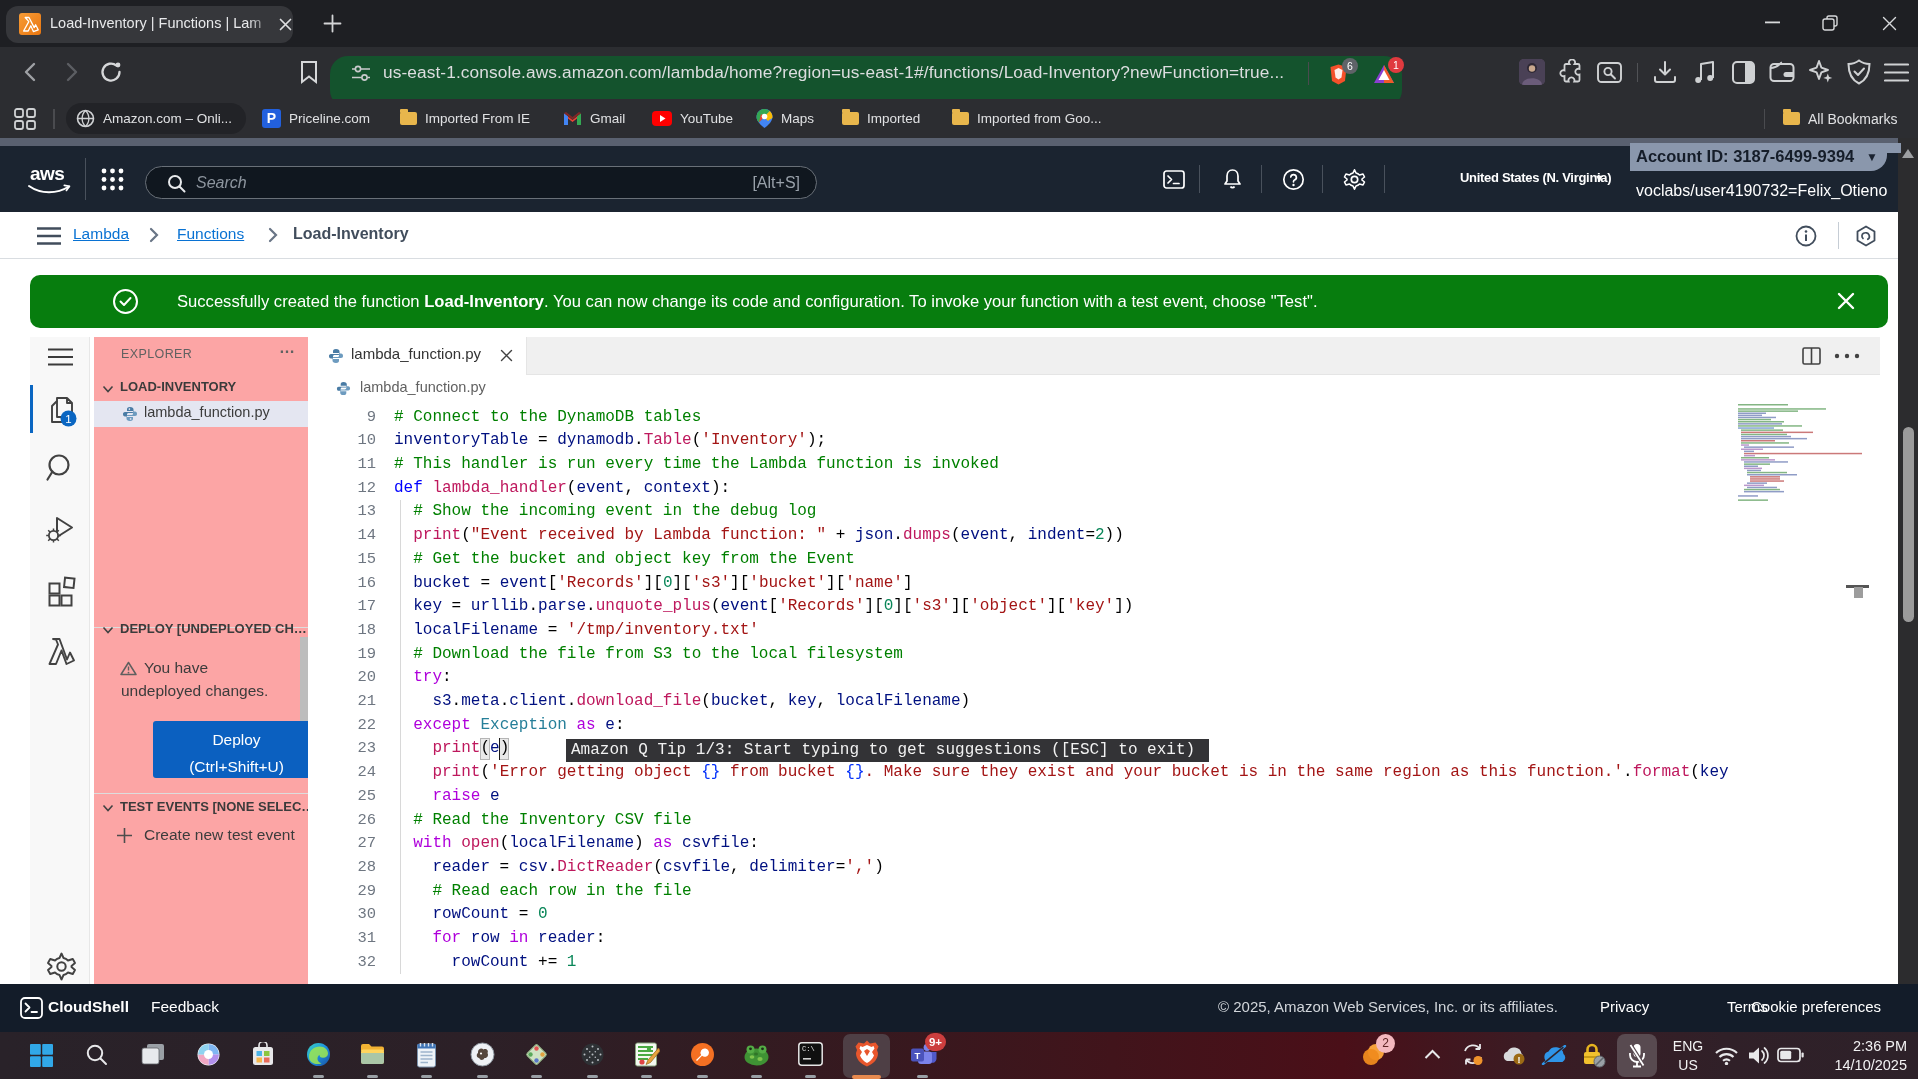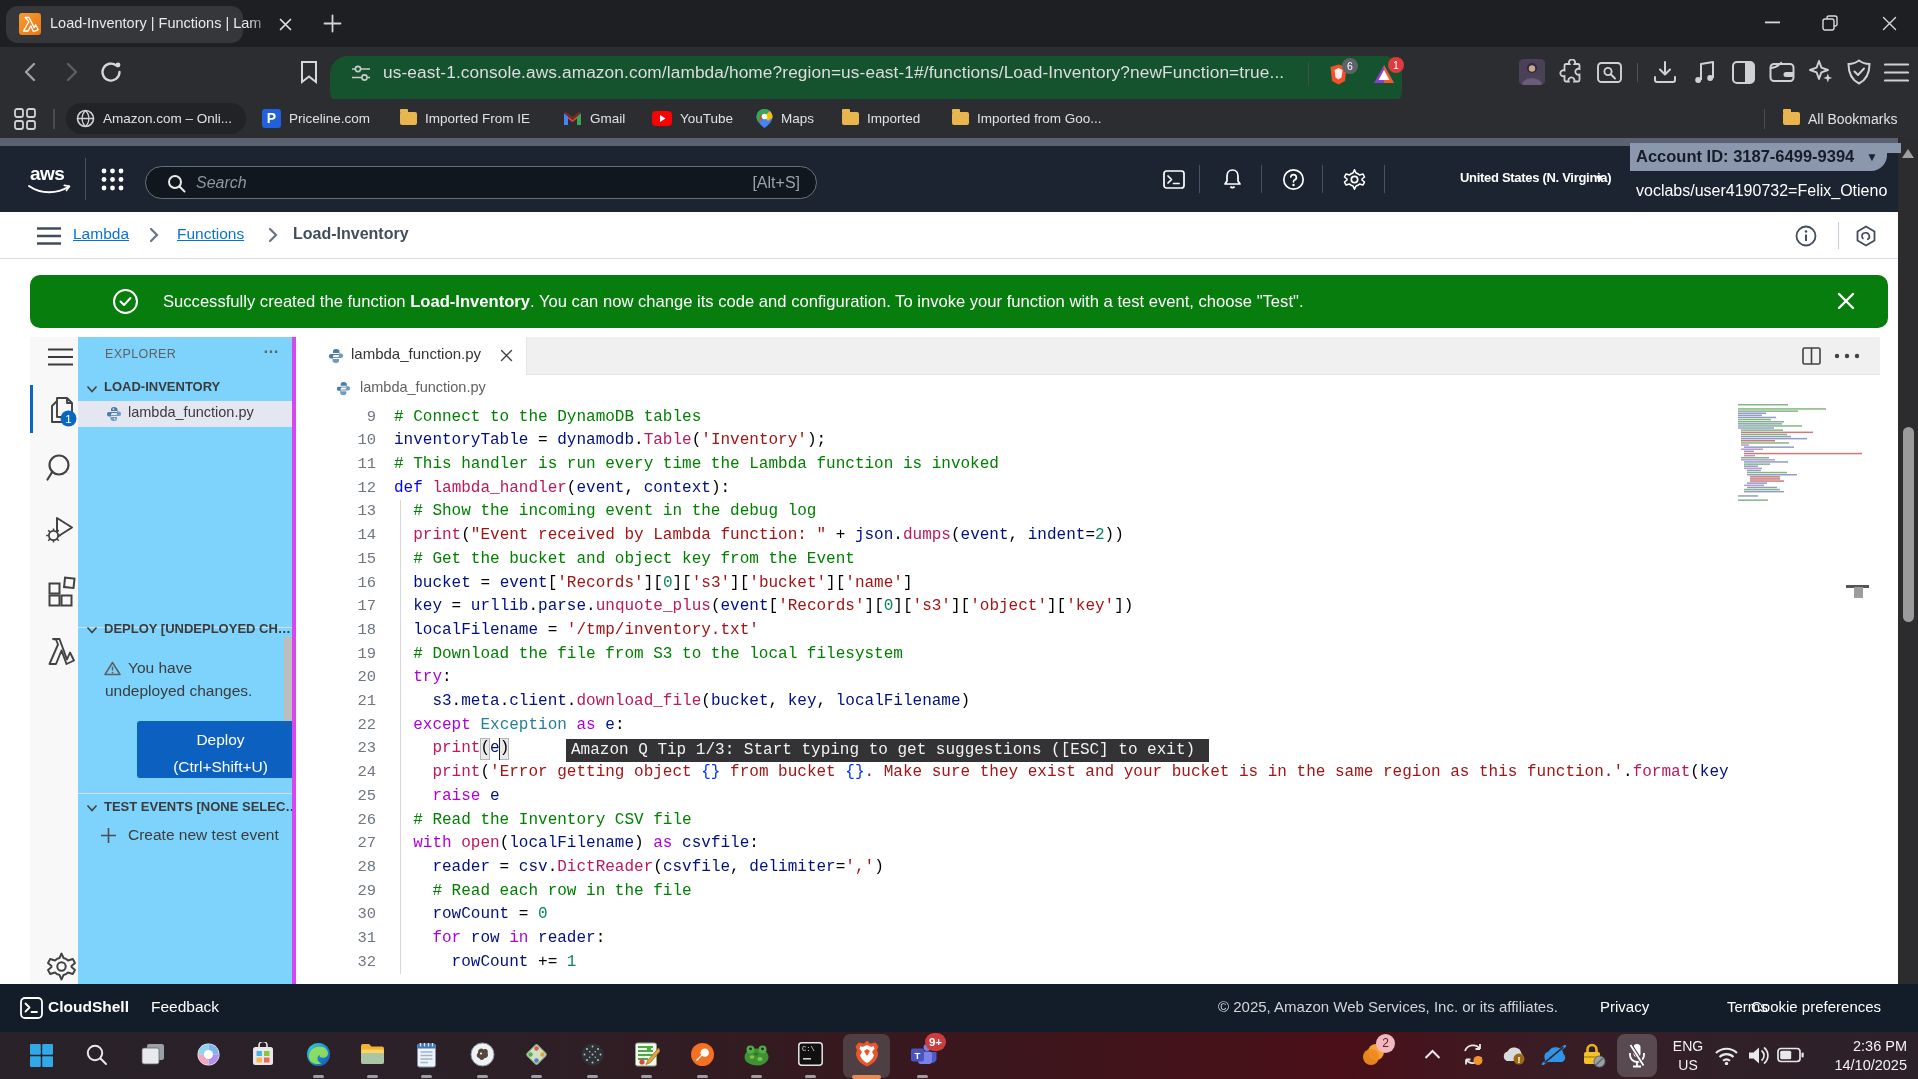--- a/index.html
+++ b/index.html
@@ -3,21 +3,21 @@
 <meta charset="utf-8">
 <style>
   * { margin:0; padding:0; box-sizing:border-box; }
   html,body { width:1918px; height:1079px; overflow:hidden; background:#fff;
     font-family:"Liberation Sans", sans-serif; }
   .abs { position:absolute; }
   svg { display:block; }
 
   
   #titlebar { position:absolute; left:0; top:0; width:1918px; height:47px; background:#1e1f23; }
-  #tab { position:absolute; left:6px; top:6px; width:237px; height:37px; background:#36373b; border-radius:12px; }
+  #tab { position:absolute; left:6px; top:6px; width:287px; height:37px; background:#36373b; border-radius:12px; }
   #tab .ticon { position:absolute; left:13px; top:7px; width:22px; height:22px; border-radius:3px;
      background:linear-gradient(135deg,#f79c36,#e97610); }
   #tab .ttext { position:absolute; left:44px; top:9px; font-size:14.5px; color:#e8e9eb; white-space:nowrap;
      width:225px; overflow:hidden; -webkit-mask-image:linear-gradient(90deg,#000 88%,transparent); }
   #toolbar { position:absolute; left:0; top:47px; width:1918px; height:52px; background:#2c2d31; }
   #urlbar { position:absolute; left:330px; top:9px; width:1072px; height:52px; background:#14532d; border-radius:18px; }
   #urlbar .url { position:absolute; left:53px; top:6px; font-size:17.3px; letter-spacing:0.1px; color:#dcdddf; white-space:nowrap; }
   #bookbar { position:absolute; left:0; top:99px; width:1918px; height:39px; background:#2c2d31; }
   .bm { position:absolute; top:7px; height:25px; display:flex; align-items:center; gap:8px;
         color:#e0e1e3; font-size:13.5px; white-space:nowrap; }
@@ -34,21 +34,21 @@
   #awssearch { position:absolute; left:145px; top:20px; width:672px; height:33px; border:1px solid #697078;
      border-radius:17px; background:#10171f; color:#949ba3; }
   #breadcrumb { position:absolute; left:0; top:212px; width:1898px; height:47px; background:#fff; border-bottom:1px solid #d9dde1; }
   .bclink { color:#0972d3; text-decoration:underline; font-size:15.5px; }
   #banner { position:absolute; left:30px; top:275px; width:1858px; height:53px; background:#077d0e; border-radius:10px;
      color:#fff; font-size:16.5px; display:flex; align-items:center; }
 
   
   #editorwrap { position:absolute; left:30px; top:337px; width:1850px; height:647px; background:#fff; }
   #actbar { position:absolute; left:0; top:0; width:60px; height:647px; background:#f8f8f8; border-right:1px solid #e7e7e7; }
-  #explorer span{white-space:nowrap;} #explorer { position:absolute; overflow:hidden; left:48px; top:0; width:218px; height:647px; background:#7dd3fc; border-right:4px solid #d946ef; }
+  #explorer span{white-space:nowrap;} #explorer { position:absolute; overflow:hidden; left:64px; top:0; width:218px; height:647px; background:#fca5a5; border-right:4px solid #d946ef; }
   #tabbar { position:absolute; left:278px; top:0; width:1572px; height:38px; background:#f0f0f0; border-bottom:1px solid #e5e5e5; }
   #edtab { position:absolute; left:0px; top:0; width:219px; height:38px; background:#fff; border-right:1px solid #e5e5e5; }
   #edcrumb { position:absolute; left:278px; top:38px; width:1572px; height:27px; background:#fff; }
   #code { position:absolute; left:278px; top:65px; width:1572px; height:582px; background:#fff; overflow:hidden;
      font-family:"Liberation Mono", monospace; font-size:16px; }
   .cl { position:absolute; height:23.7px; line-height:23.7px; white-space:pre; }
   .ln { position:absolute; width:60px; text-align:right; color:#6e7681; font-family:"Liberation Mono",monospace; font-size:15.5px; height:23.7px; line-height:23.7px; }
   .c { color:#008000; } .k { color:#af00db; } .kd { color:#0000ff; } .f { color:#be185d; }
   .v { color:#001080; } .s { color:#a31515; } .n { color:#098658; } .t { color:#267f99; }
   .b { color:#0431fa; }
@@ -325,21 +325,21 @@
   <svg class="abs" style="left:1855px;top:13px" width="22" height="22" viewBox="0 0 22 22">
       <path d="M11 1.5 L19.5 6.5 V15.5 L11 20.5 L2.5 15.5 V6.5 Z" fill="none" stroke="#414d5c" stroke-width="1.8" stroke-linejoin="round"></path>
       <path d="M8 13.5 C6.5 12 6.5 9.5 8.5 8.3 C10.5 7.2 13 7.8 14 9.8 C14.8 11.4 14.3 13.3 12.8 14.3" fill="none" stroke="#414d5c" stroke-width="1.7" stroke-linecap="round"></path>
     </svg>
 </div>
 <div id="banner">
   <svg style="margin-left:82px" width="27" height="27" viewBox="0 0 27 27">
       <circle cx="13.5" cy="13.5" r="11.5" fill="none" stroke="#fff" stroke-width="2"></circle>
       <path d="M8.5 13.5 L12 17 L18.5 10" fill="none" stroke="#fff" stroke-width="2" stroke-linecap="round" stroke-linejoin="round"></path>
     </svg>
-  <span style="margin-left:24px;font-size:16.6px;">Successfully created the function <b>Load-Inventory</b>. You can now change its code and configuration. To invoke your function with a test event, choose "Test".</span>
+  <span style="margin-left:38px;font-size:16.6px;">Successfully created the function <b>Load-Inventory</b>. You can now change its code and configuration. To invoke your function with a test event, choose "Test".</span>
   <svg class="abs" style="left:1806px;top:16px" width="20" height="20" viewBox="0 0 20 20">
       <path d="M3 3 L17 17 M17 3 L3 17" stroke="#fff" stroke-width="2.4" stroke-linecap="round"></path>
     </svg>
 </div>
 <div id="editorwrap">
   <div id="actbar">
     <svg class="abs" style="left:17px;top:10px" width="27" height="20" viewBox="0 0 27 20">
         <path d="M1 2.5 H26 M1 10 H26 M1 17.5 H26" stroke="#3b3b3b" stroke-width="2.2"></path>
       </svg>
     <div class="abs" style="left:0px;top:48px;width:2.5px;height:48px;background:#0a66c2"></div>

